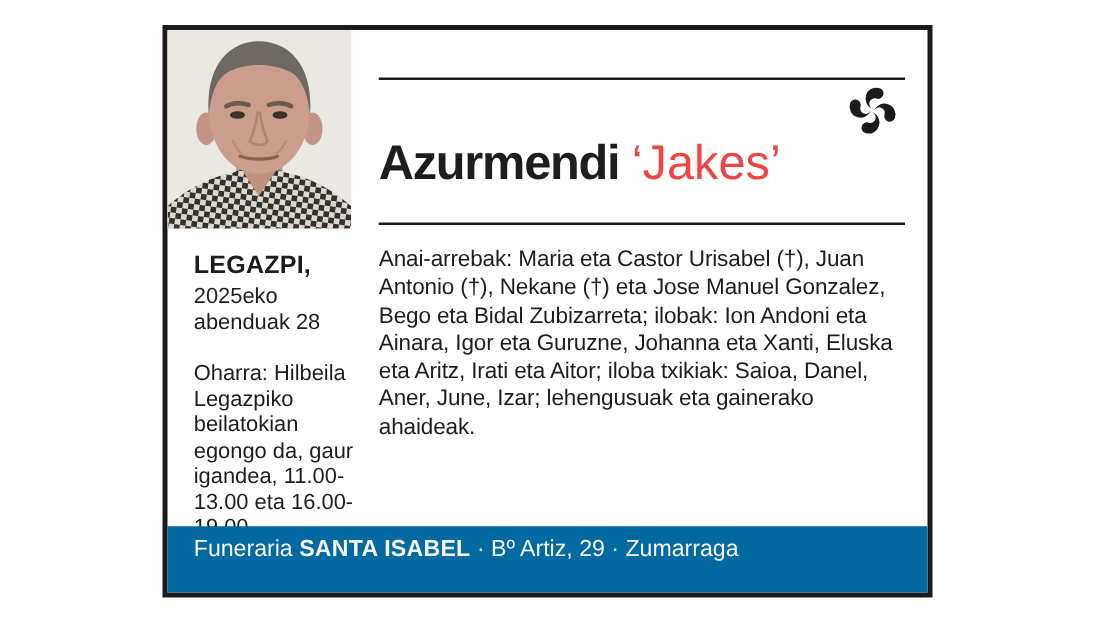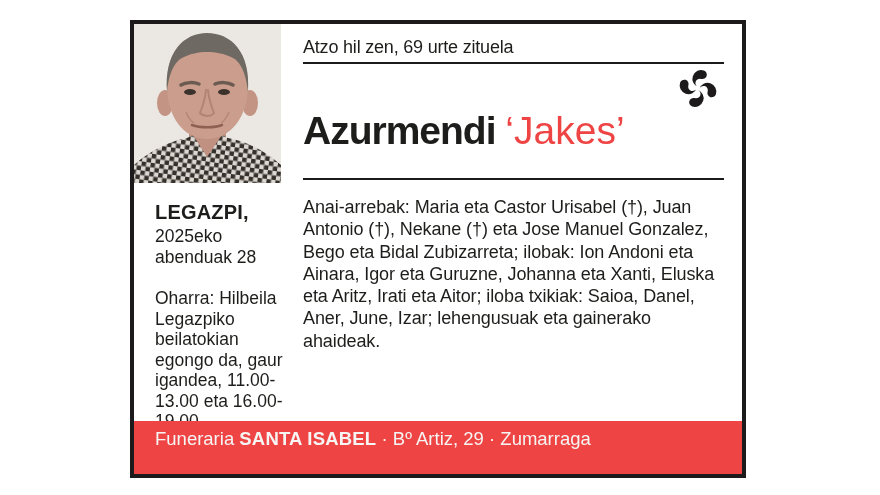--- a/index.html
+++ b/index.html
@@ -99,21 +99,21 @@
     font-size: 18px;
     line-height: 22.3px;
     letter-spacing: -0.1px;
   }
 
   
   .footer {
     position: absolute;
     left: 0; right: 0; bottom: 0;
     height: 53px;
-    background: #ef4444;
+    background: #0369a1;
     color: #f6f5f4;
     padding: 7px 10px 0 21px;
     font-size: 18.5px;
     line-height: 21.5px;
     white-space: nowrap;
   }
   .footer b { font-weight: bold; letter-spacing: 0.2px; }
 </style>
 </head>
 <body>
@@ -157,21 +157,20 @@
     </svg>
   </div>
 
   <div class="left-col">
     <div class="place">LEGAZPI,</div>
     <div class="date">2025eko abenduak 28</div>
     <div class="note">Oharra: Hilbeila Legazpiko beilatokian egongo da, gaur igandea, 11.00-13.00 eta 16.00-19.00.</div>
   </div>
 
   <div class="right-col">
-    <div class="pretitle">Atzo hil zen, 69 urte zituela</div>
     <div class="rule-top"></div>
 
     <div class="deceased-name">
       <br>
       <span>Azurmendi</span>
       <span class="nickname">‘Jakes’</span>
     </div>
 
     <svg class="lauburu" viewBox="-50 -50 100 100" xmlns="http://www.w3.org/2000/svg">
       <g transform="rotate(18)" fill="#1d1a1b">

